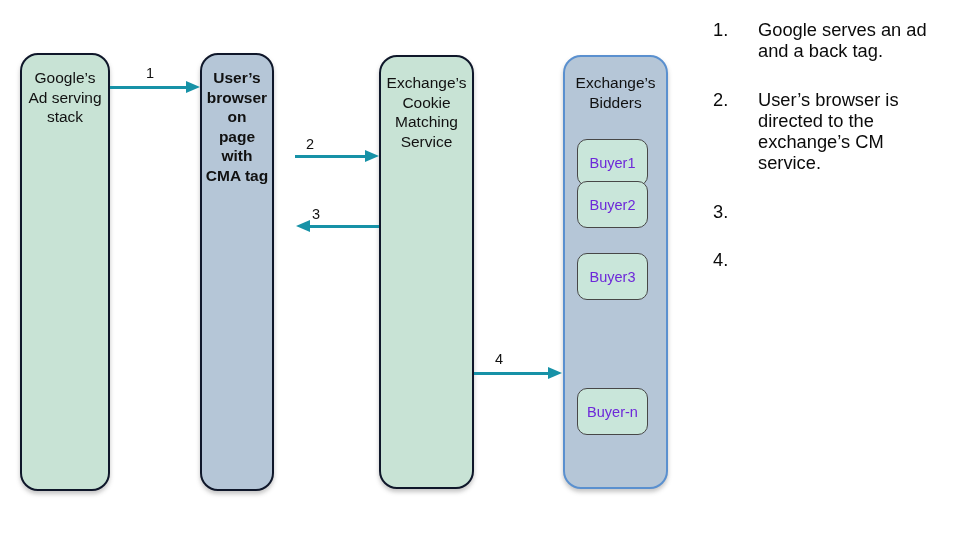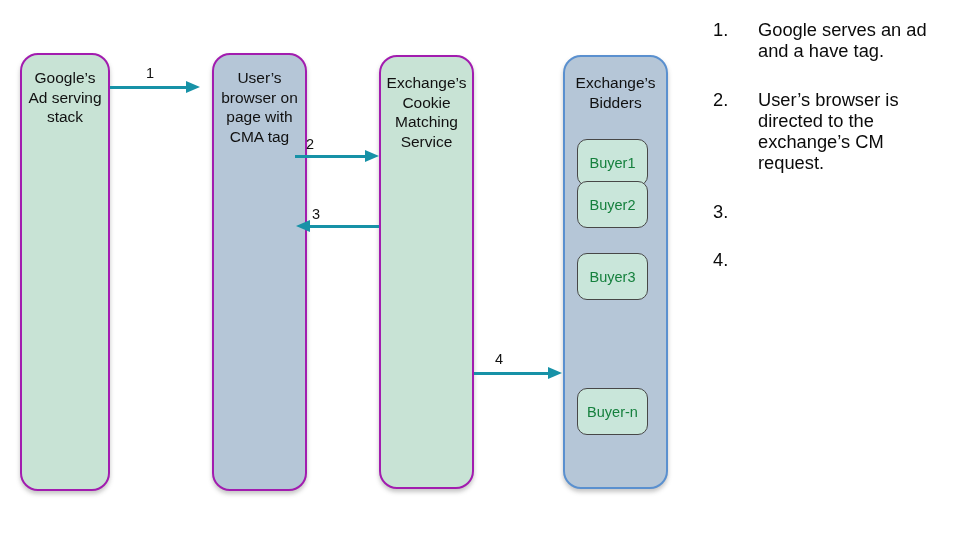--- a/index.html
+++ b/index.html
@@ -5,21 +5,21 @@
   * { margin: 0; padding: 0; box-sizing: border-box; }
   html, body { width: 960px; height: 540px; background: #ffffff; overflow: hidden; }
   body { font-family: "Liberation Sans", "DejaVu Sans", sans-serif; color: #0b0b0b; }
 
   #canvas { position: relative; width: 960px; height: 540px; background: #ffffff; }
 
   
   .node {
     position: absolute;
     border-radius: 18px;
-    border: 2px solid #a21caf;
+    border: 2px solid #0f172a;
     box-shadow: 0 3px 4px rgba(90,90,90,0.35);
     text-align: center;
   }
   .node-green { background: #c8e3d5; }
   .node-blue  { background: #b5c6d7; }
   .node-blueborder { border-color: #5a90cf; }
 
   .node-title {
     font-size: 15.5px;
     line-height: 19.5px;
@@ -34,21 +34,21 @@
     left: 12px;
     width: 71px;
     height: 47px;
     background: #c9e6da;
     border: 1.5px solid #474747;
     border-radius: 10px;
     display: flex;
     align-items: center;
     justify-content: center;
     font-size: 14.5px;
-    color: #15803d;
+    color: #6d28d9;
   }
 
   
   .arrow-line {
     position: absolute;
     height: 3px;
     background: #1792a7;
   }
   .arrow-head {
     position: absolute;
@@ -90,21 +90,21 @@
 <body>
 
 <div id="canvas">
 
   <div class="node node-green" style="left:20px; top:53px; width:90px; height:438px;">
     <div class="node-title">Google’s
 Ad serving
 stack</div>
   </div>
 
-  <div class="node node-blue" style="left:212px; top:53px; width:95px; height:438px;">
+  <div class="node node-blue" style="left:200px; top:53px; width:74px; height:438px;font-weight:bold;">
     <div class="node-title">User’s
 browser on
 page with
 CMA tag</div>
   </div>
 
   <div class="node node-green" style="left:379px; top:55px; width:95px; height:434px;">
     <div class="node-title" style="padding-top:16px;">Exchange’s
 Cookie
 Matching
@@ -142,28 +142,28 @@
   <div class="arrow-num" style="left:312px; top:206px;">3</div>
 
   <div class="arrow-line" style="left:474px; top:372px; width:75px;"></div>
   <div class="arrow-head right" style="left:548px; top:367px;"></div>
   <div class="arrow-num" style="left:495px; top:351px;">4</div>
 
   <div id="steps">
     <div class="step">
       <div class="step-num">1.</div>
       <div class="step-text">Google serves an ad
-and a have tag.</div>
+and a back tag.</div>
     </div>
     <div class="step">
       <div class="step-num">2.</div>
       <div class="step-text">User’s browser is
 directed to the
 exchange’s CM
-request.</div>
+service.</div>
     </div>
     <div class="step">
       <div class="step-num">3.</div>
     </div>
     <div class="step">
       <div class="step-num">4.</div>
     </div>
   </div>
 
 </div>

